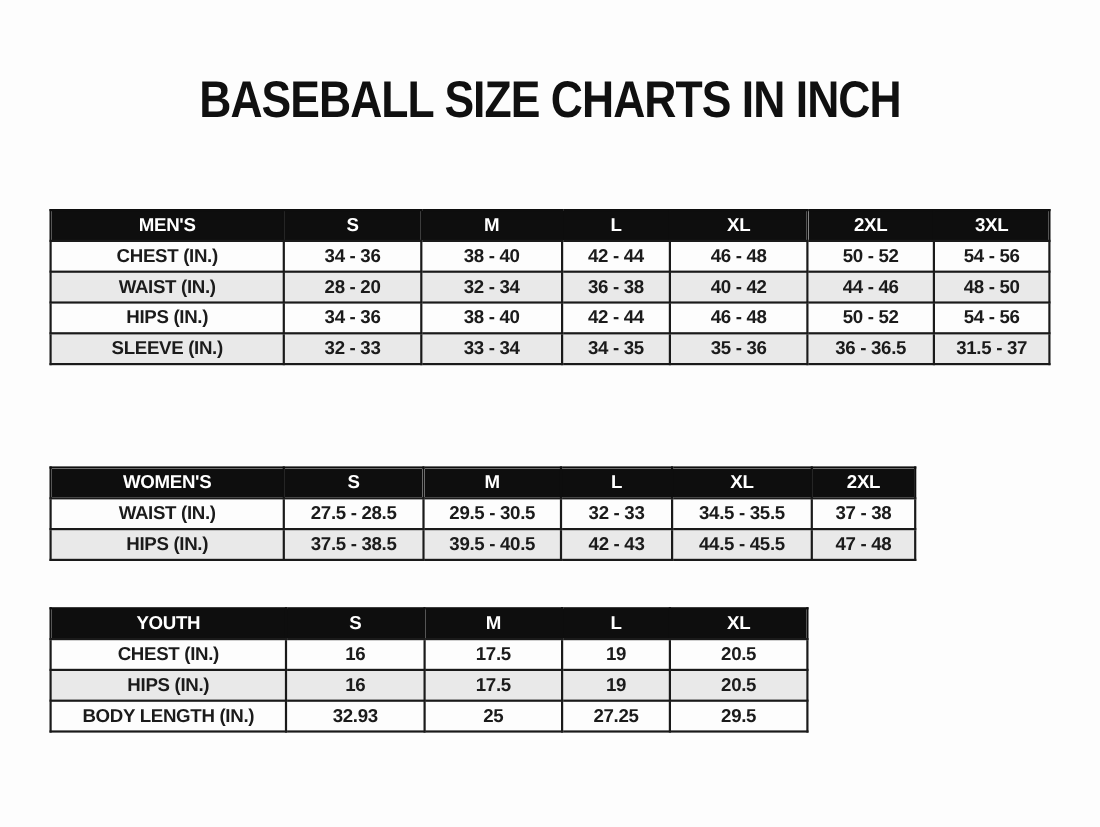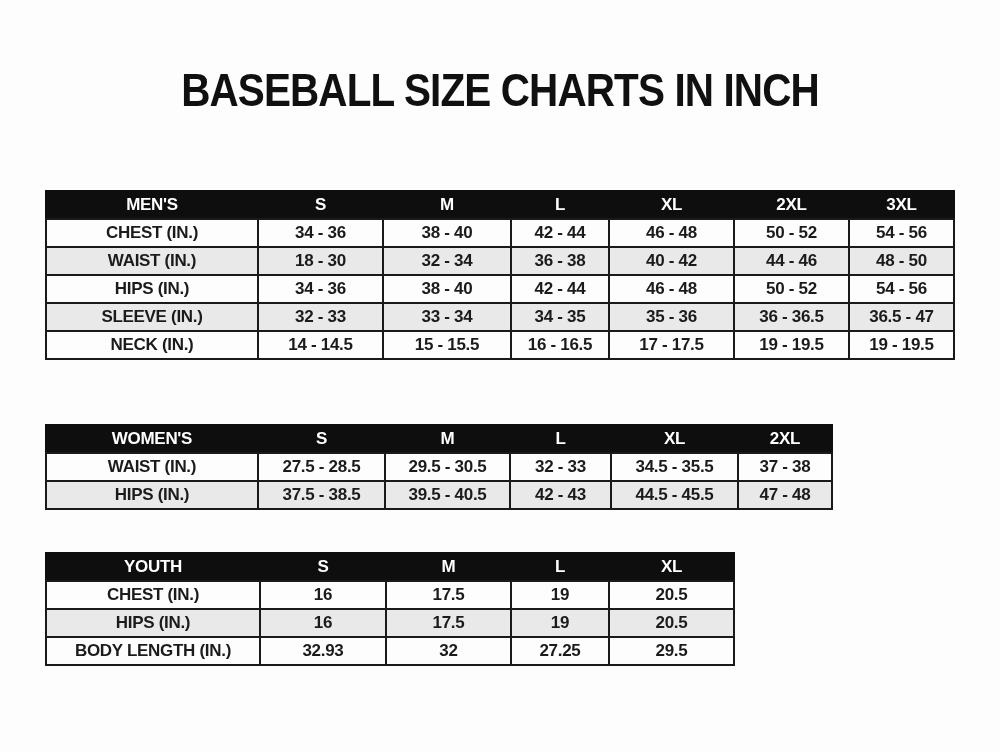--- a/index.html
+++ b/index.html
@@ -117,21 +117,21 @@
             <td>CHEST (IN.)</td>
             <td>34 - 36</td>
             <td>38 - 40</td>
             <td>42 - 44</td>
             <td>46 - 48</td>
             <td>50 - 52</td>
             <td>54 - 56</td>
           </tr>
           <tr>
             <td>WAIST (IN.)</td>
-            <td>18 - 30</td>
+            <td>28 - 20</td>
             <td>32 - 34</td>
             <td>36 - 38</td>
             <td>40 - 42</td>
             <td>44 - 46</td>
             <td>48 - 50</td>
           </tr>
           <tr>
             <td>HIPS (IN.)</td>
             <td>34 - 36</td>
             <td>38 - 40</td>
@@ -140,30 +140,21 @@
             <td>50 - 52</td>
             <td>54 - 56</td>
           </tr>
           <tr>
             <td>SLEEVE (IN.)</td>
             <td>32 - 33</td>
             <td>33 - 34</td>
             <td>34 - 35</td>
             <td>35 - 36</td>
             <td>36 - 36.5</td>
-            <td>36.5 - 47</td>
-          </tr>
-          <tr>
-            <td>NECK (IN.)</td>
-            <td>14 - 14.5</td>
-            <td>15 - 15.5</td>
-            <td>16 - 16.5</td>
-            <td>17 - 17.5</td>
-            <td>19 - 19.5</td>
-            <td>19 - 19.5</td>
+            <td>31.5 - 37</td>
           </tr>
         </tbody>
       </table>
       <table id="table-womens" class="size-table">
         <colgroup>
           <col class="c0">
           <col class="c1">
           <col class="c2">
           <col class="c3">
           <col class="c4">
@@ -226,20 +217,20 @@
           <tr>
             <td>HIPS (IN.)</td>
             <td>16</td>
             <td>17.5</td>
             <td>19</td>
             <td>20.5</td>
           </tr>
           <tr>
             <td>BODY LENGTH (IN.)</td>
             <td>32.93</td>
-            <td>32</td>
+            <td>25</td>
             <td>27.25</td>
             <td>29.5</td>
           </tr>
         </tbody>
       </table>
     </div>
 </div>
 
 </body></html>

